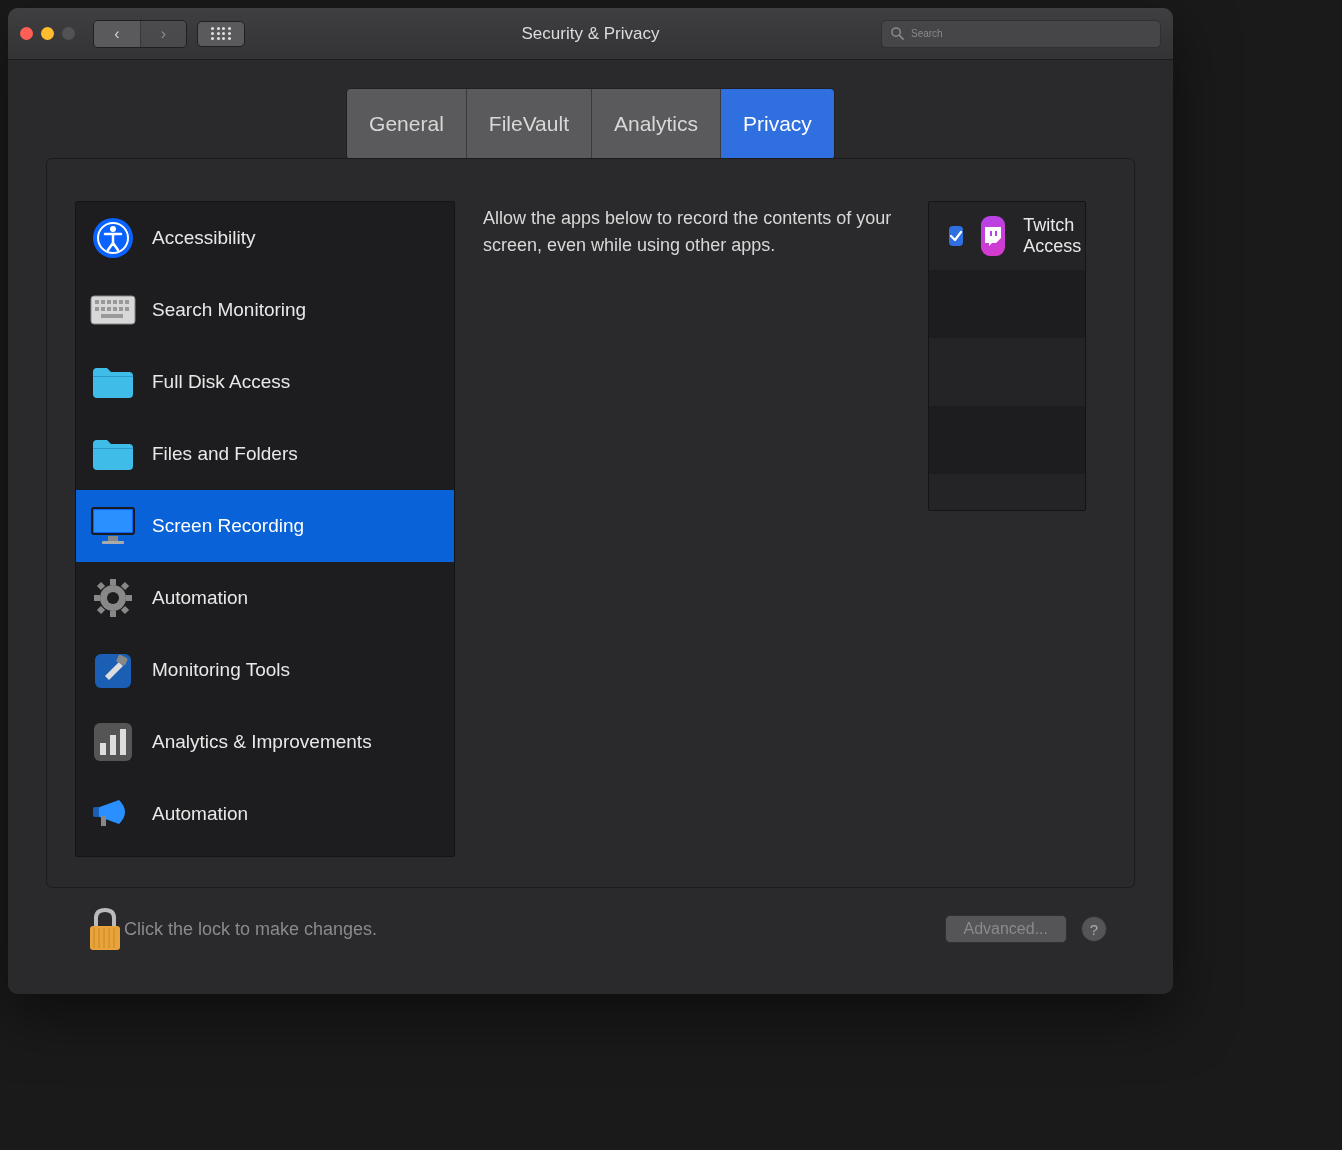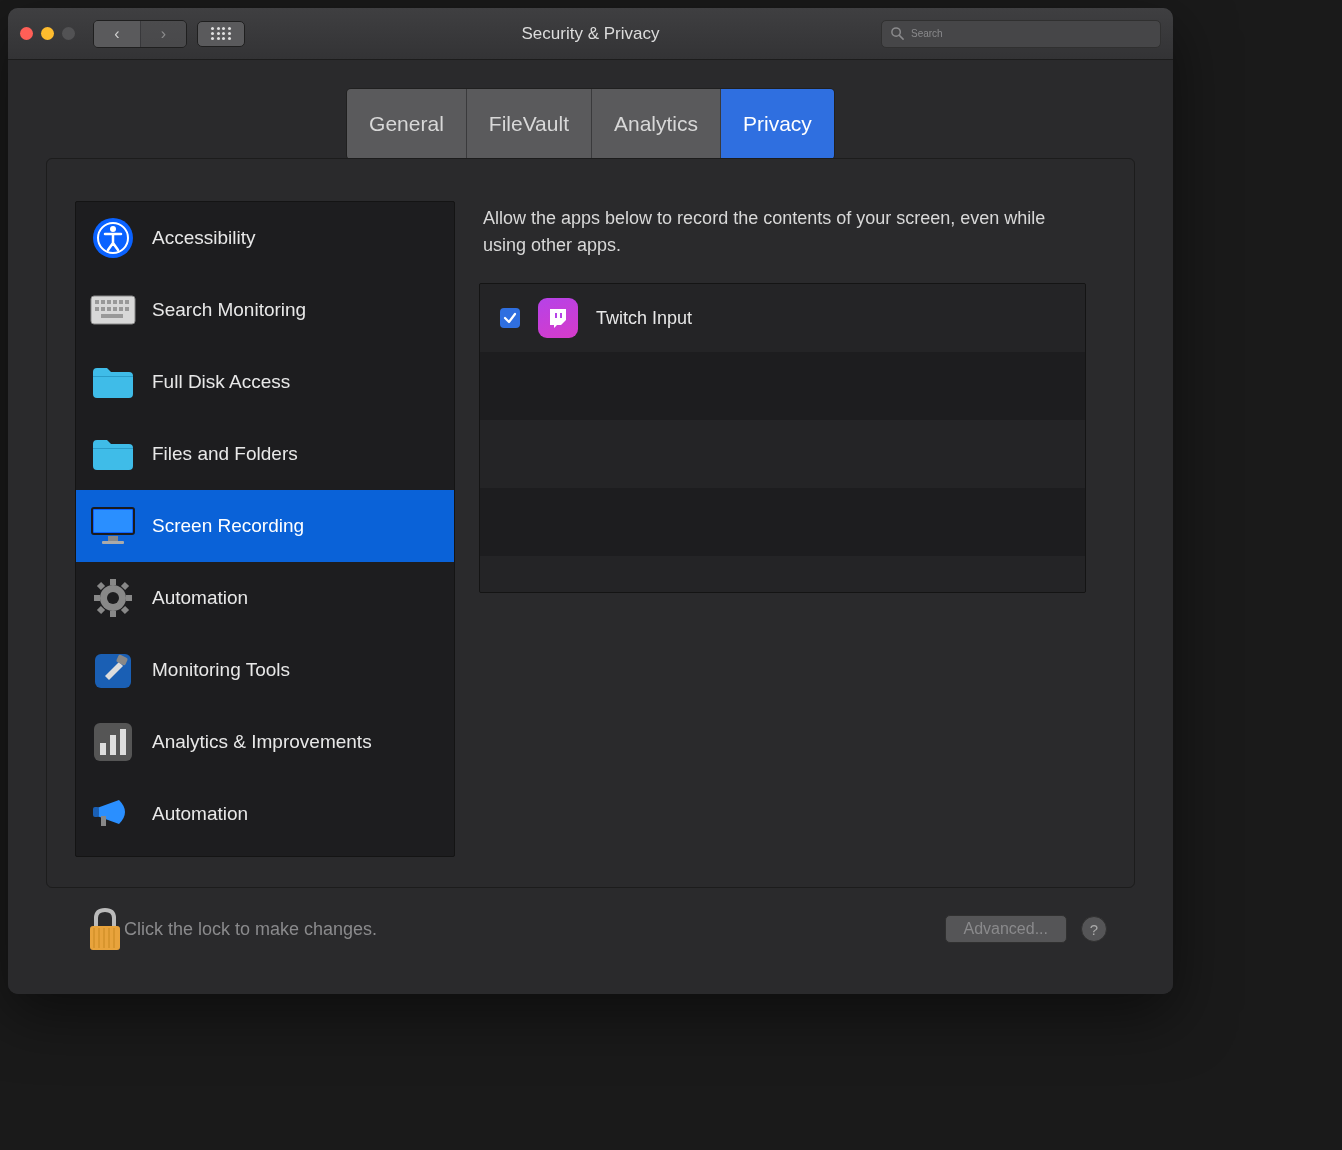--- a/index.html
+++ b/index.html
@@ -142,21 +142,21 @@
   .side-item.selected { background: #0a62d8; color: #fff; }
   .side-icon {
     width: 46px; height: 46px;
     display: flex; align-items: center; justify-content: center;
     flex-shrink: 0;
   }
 
   .detail {
     flex: 1;
     display: flex;
-    flex-direction: column;
+    flex-direction: row;
   }
   .detail-desc {
     color: #d8d8d8;
     font-size: 18px;
     line-height: 1.5;
     padding: 4px 4px 24px 4px;
   }
   .app-list {
     border: 1px solid #141414;
     background: #1d1d1f;
@@ -405,21 +405,21 @@
                   <path d="M2 7 L6 11 L12 3" stroke="#fff" stroke-width="2.2" fill="none" stroke-linecap="round" stroke-linejoin="round"></path>
                 </svg>
             </div>
             <div class="app-icon">
               <svg width="24" height="24" viewBox="0 0 24 24">
                   <path d="M4 3 L20 3 L20 14 L15 19 L11 19 L8 22 L8 19 L4 19 Z" fill="#fff"></path>
                   <rect x="9" y="7" width="2" height="5" fill="#b642e8"></rect>
                   <rect x="14" y="7" width="2" height="5" fill="#b642e8"></rect>
                 </svg>
             </div>
-            <span>Twitch Input</span>
+            <span>Twitch Access</span>
           </div>
           <div class="app-row empty"></div>
           <div class="app-row empty"></div>
           <div class="app-row empty"></div>
           <div class="app-row empty" style="height:38px"></div>
         </div>
       </div>
 
     </div>
 

